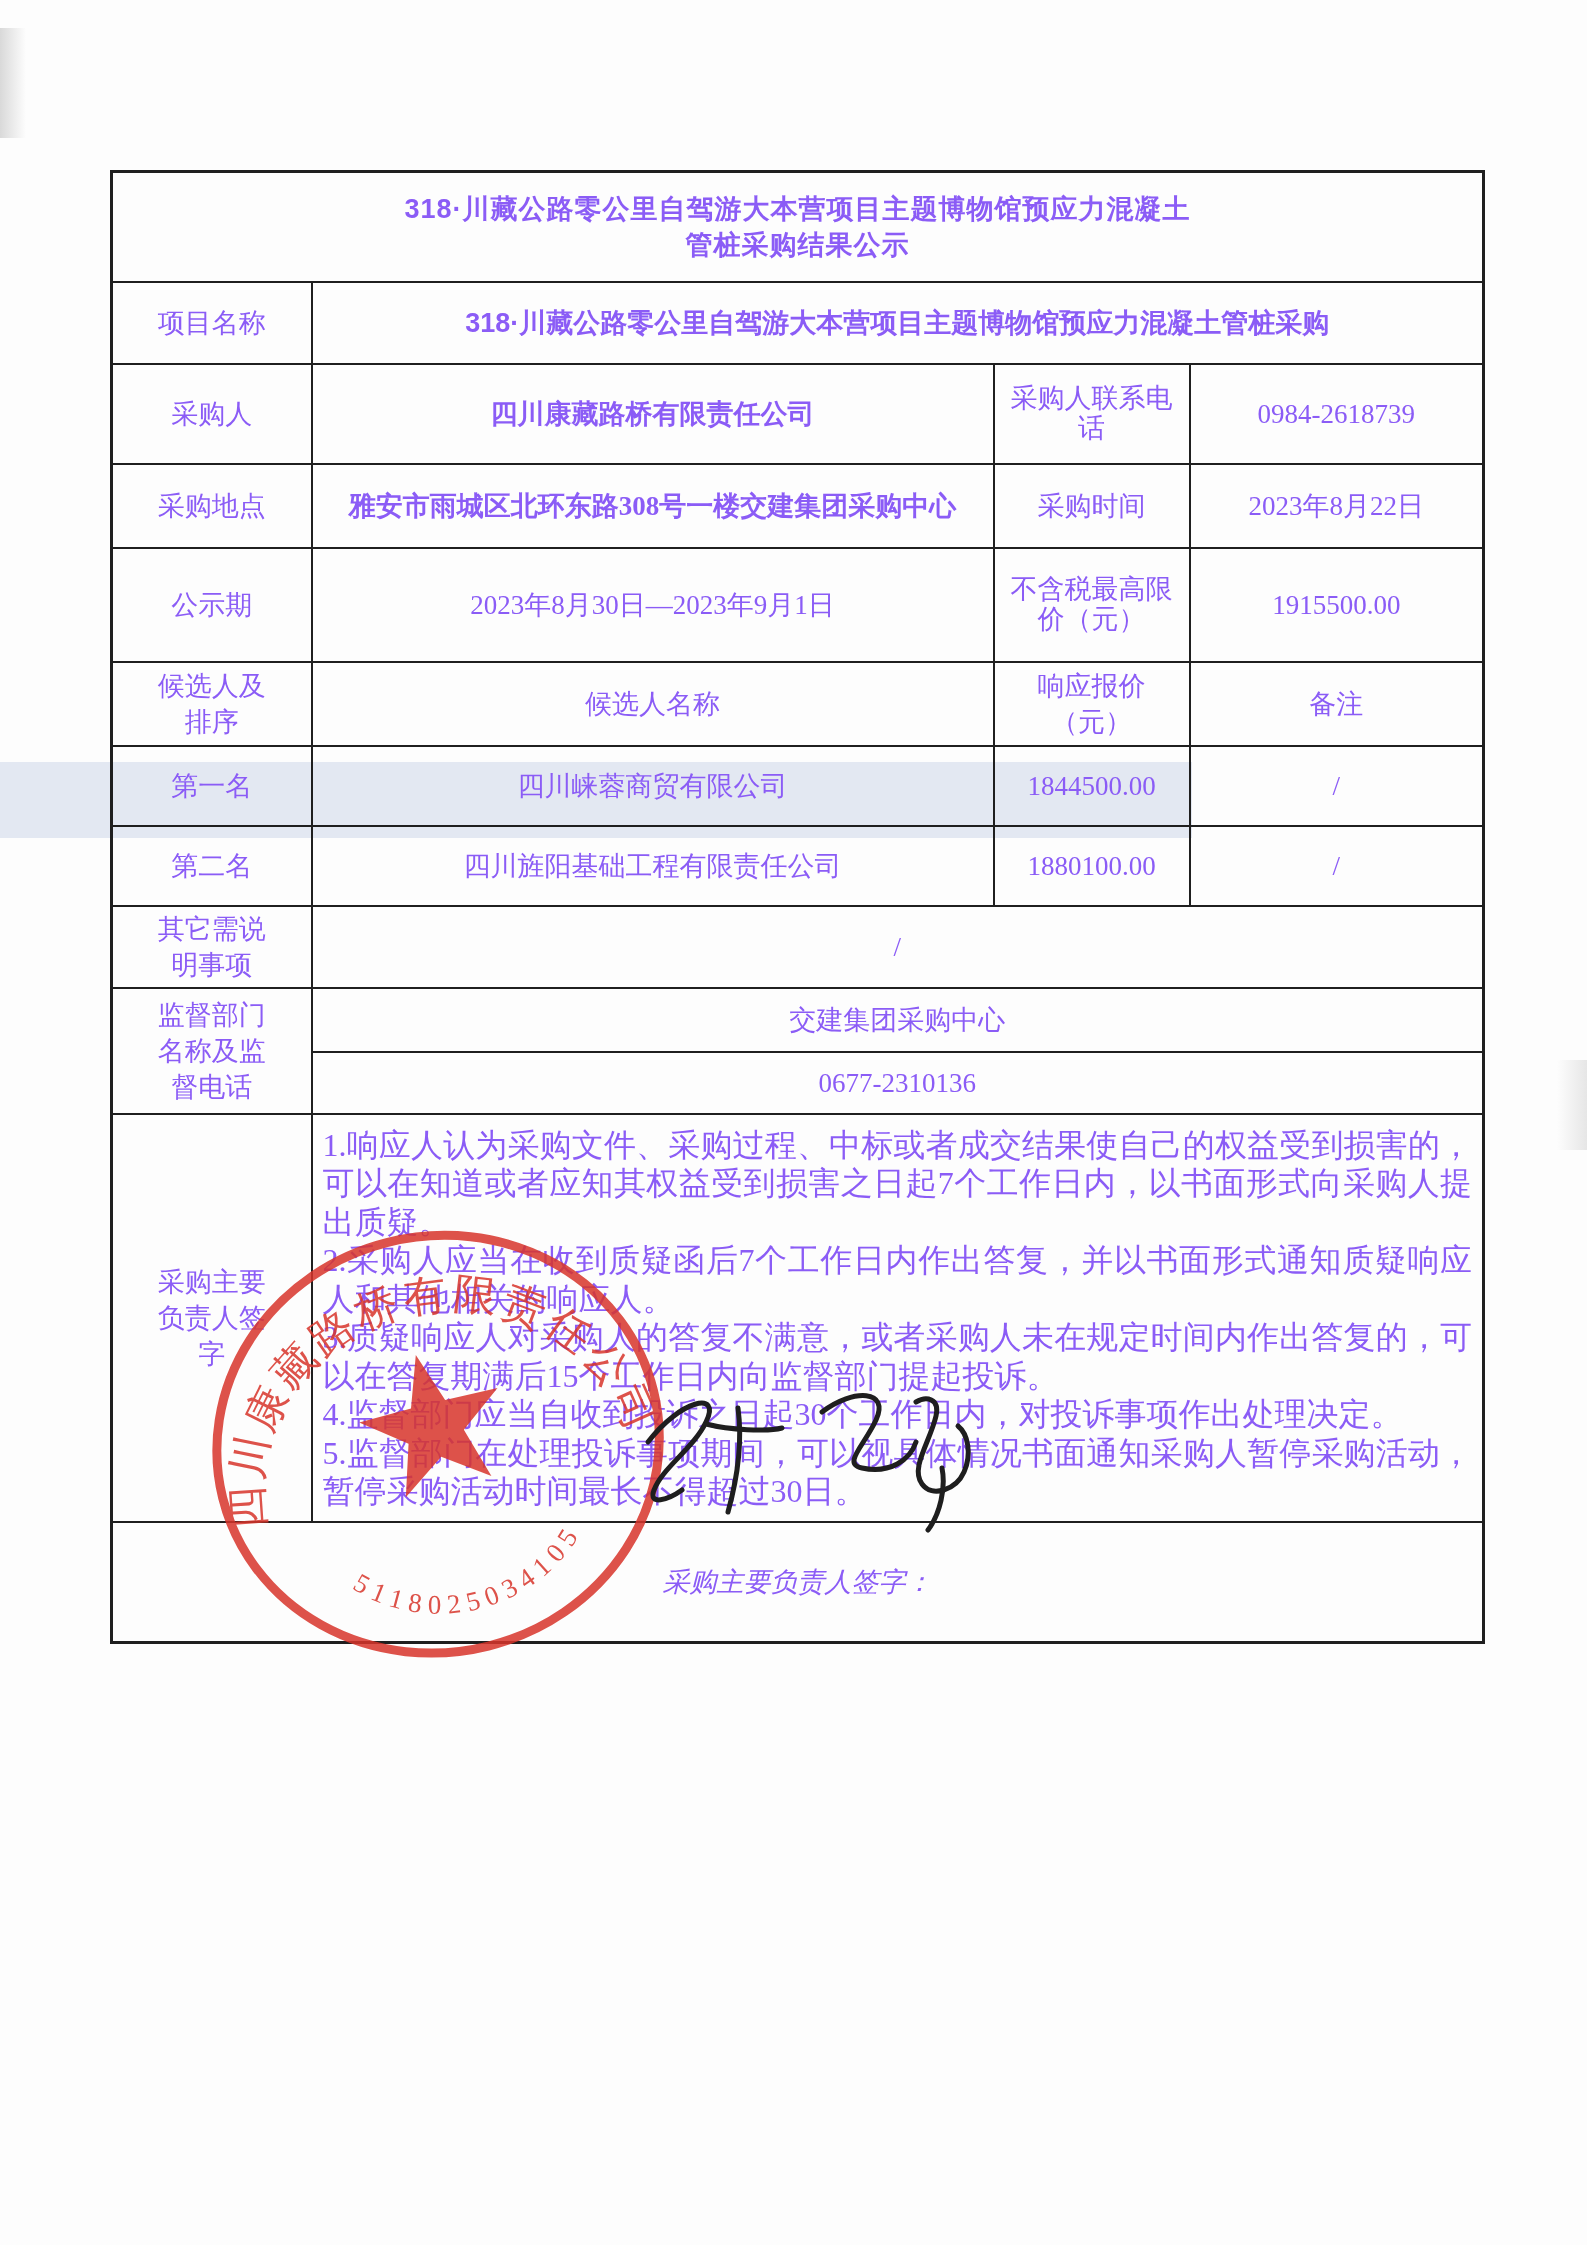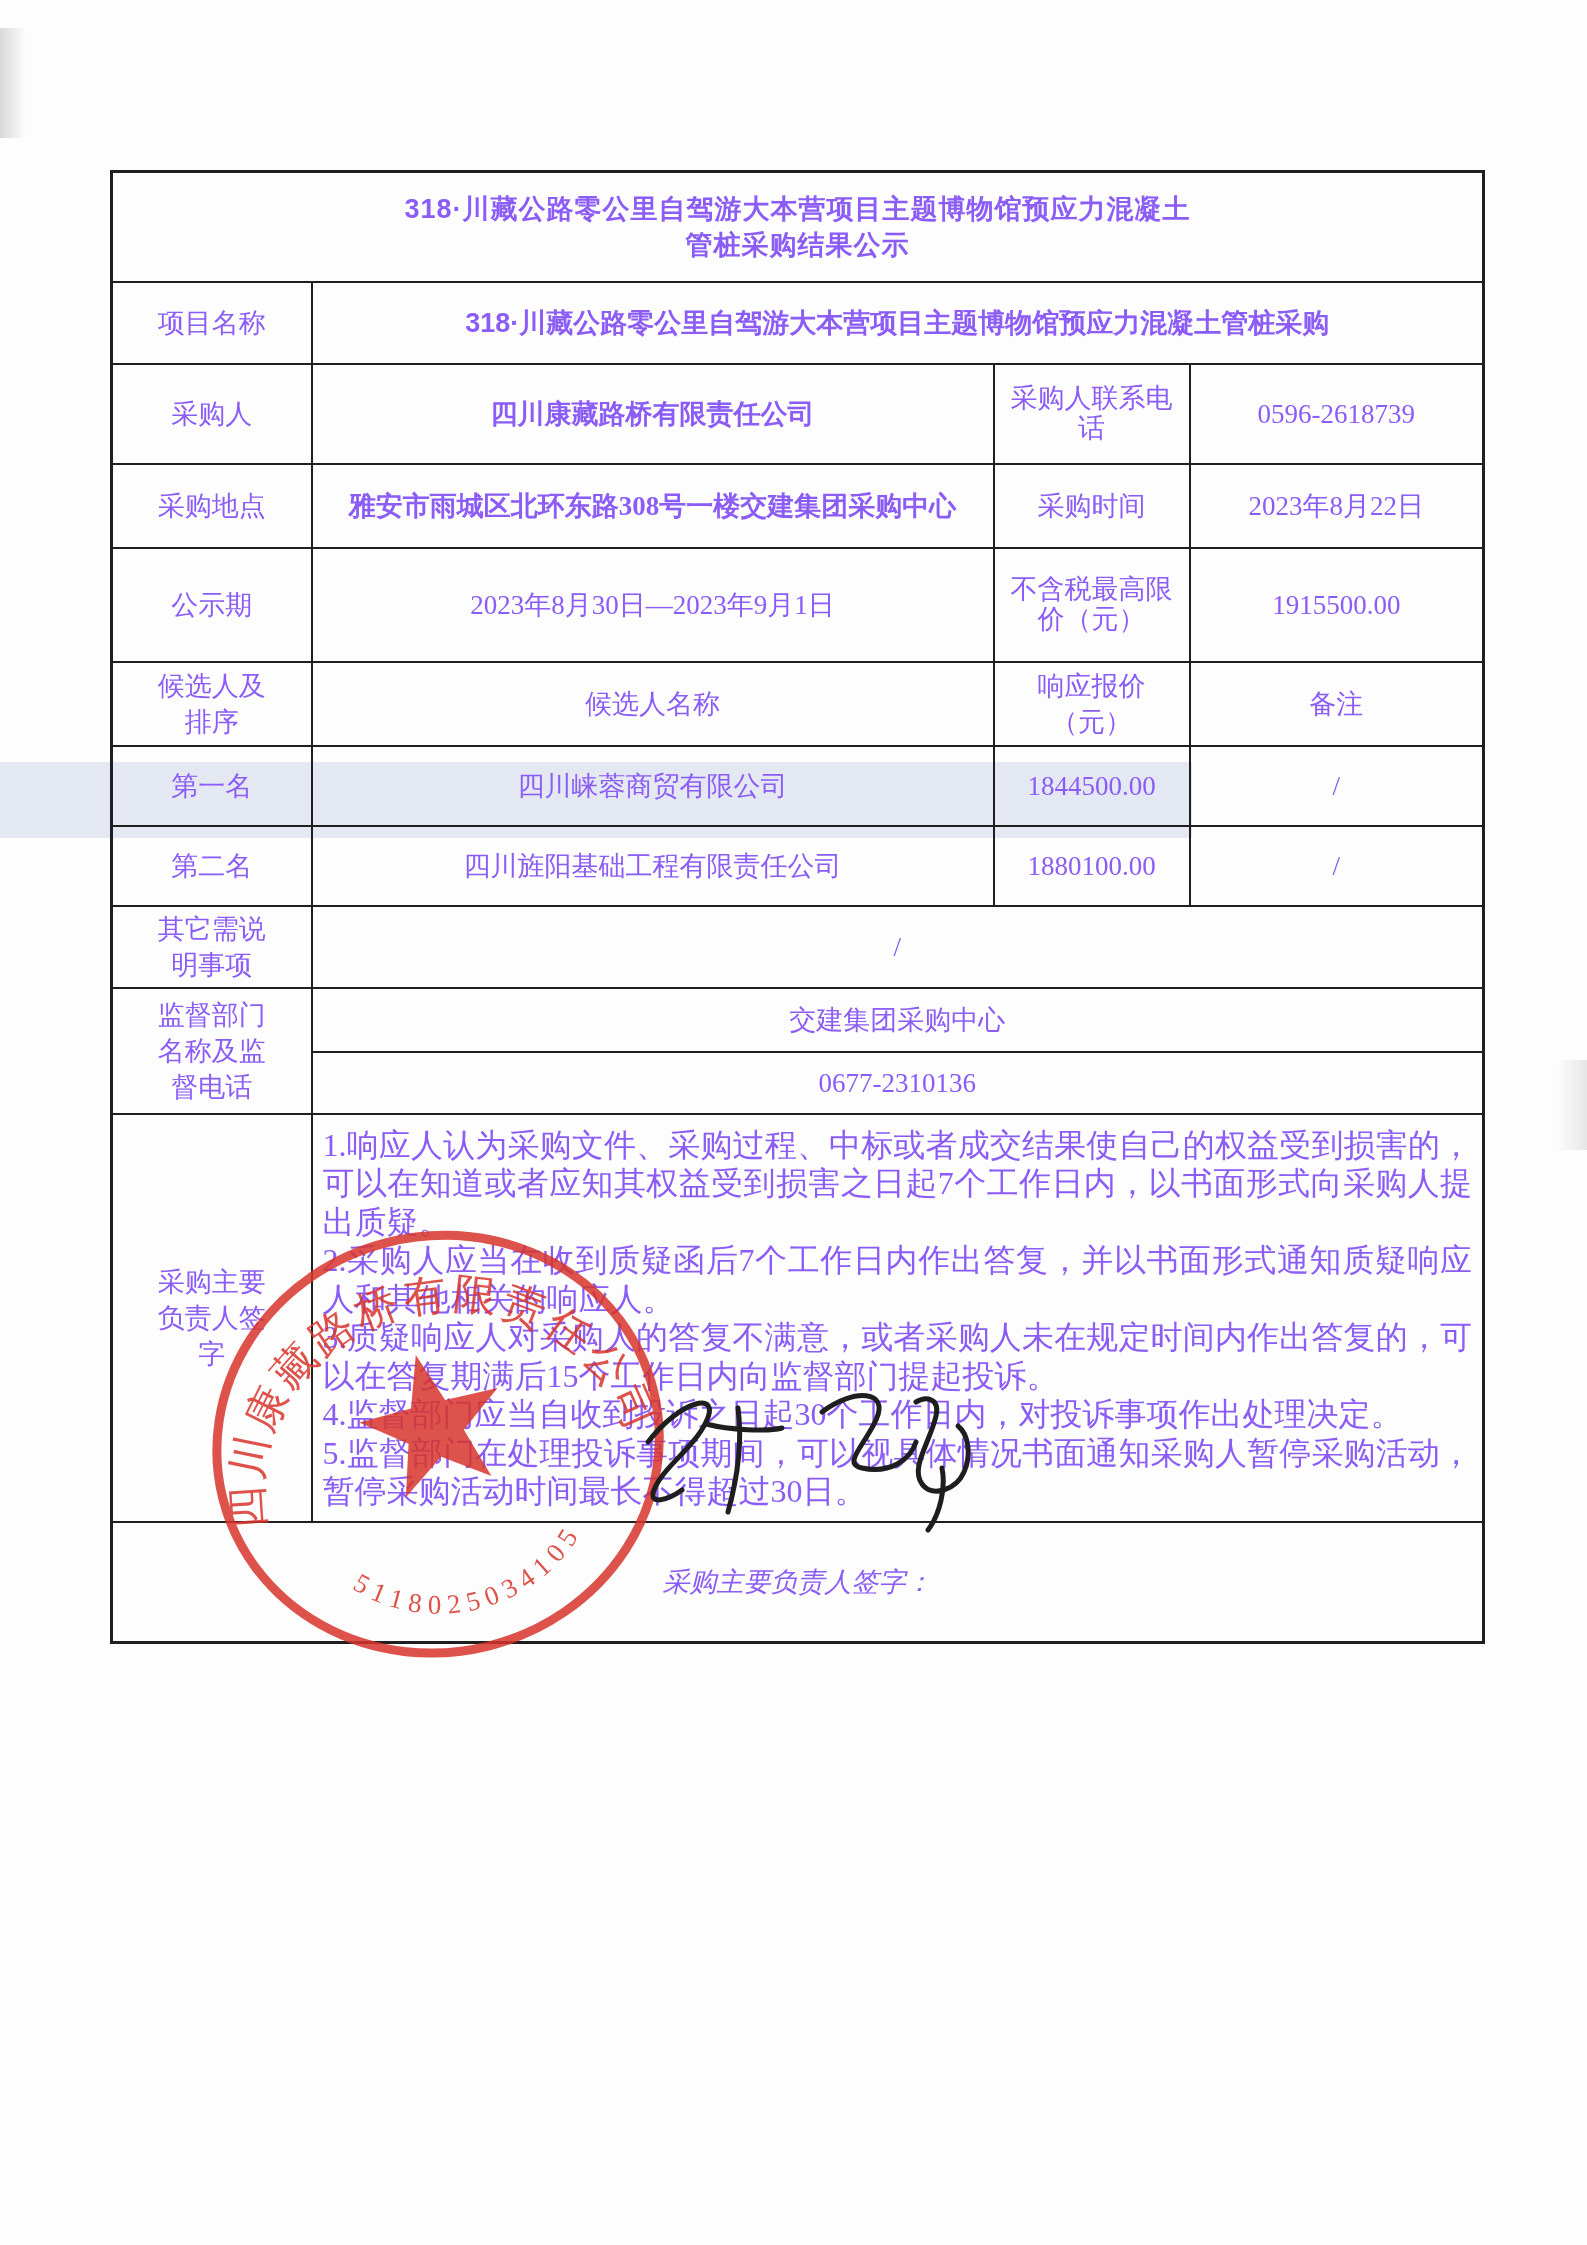--- a/index.html
+++ b/index.html
@@ -79,21 +79,21 @@
 
     <tr class="h-r1">
       <td>项目名称</td>
       <td colspan="3" class="bold-sans">318·川藏公路零公里自驾游大本营项目主题博物馆预应力混凝土管桩采购</td>
     </tr>
 
     <tr class="h-r2">
       <td>采购人</td>
       <td class="bold-serif">四川康藏路桥有限责任公司</td>
       <td><span class="w6">采购人联系电话</span></td>
-      <td>0596-2618739</td>
+      <td>0984-2618739</td>
     </tr>
 
     <tr class="h-r3">
       <td>采购地点</td>
       <td class="bold-serif">雅安市雨城区北环东路308号一楼交建集团采购中心</td>
       <td>采购时间</td>
       <td>2023年8月22日</td>
     </tr>
 
     <tr class="h-r4">

